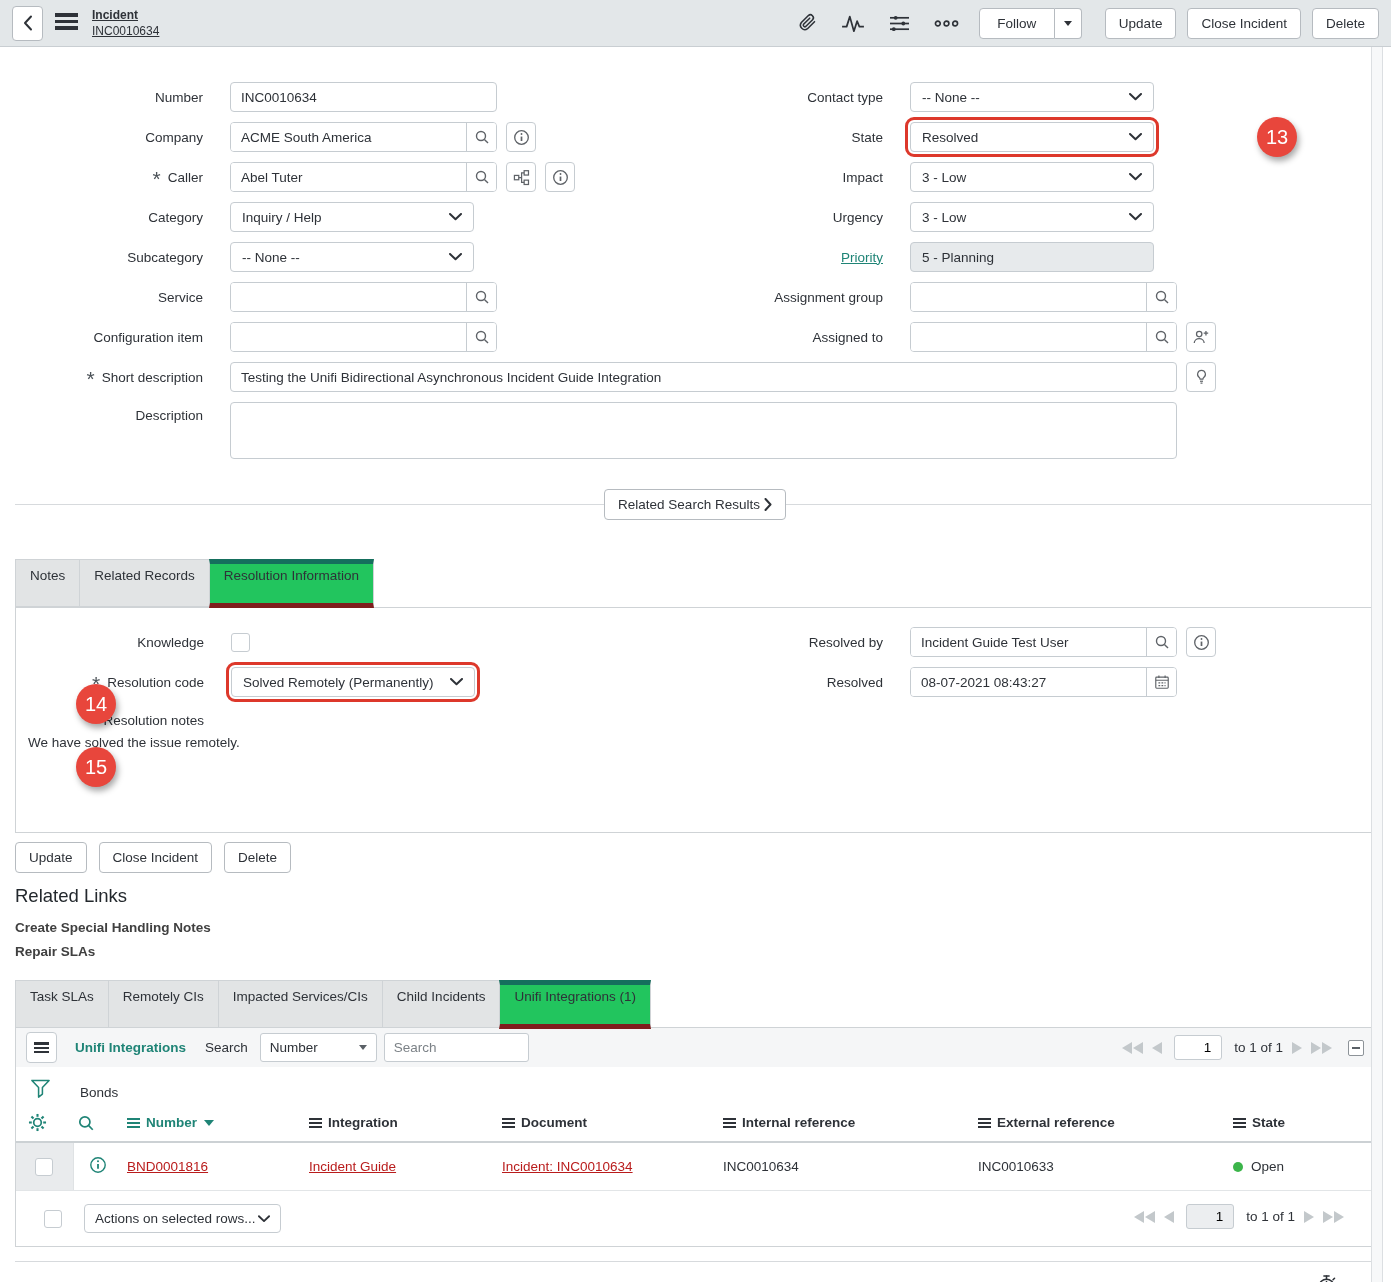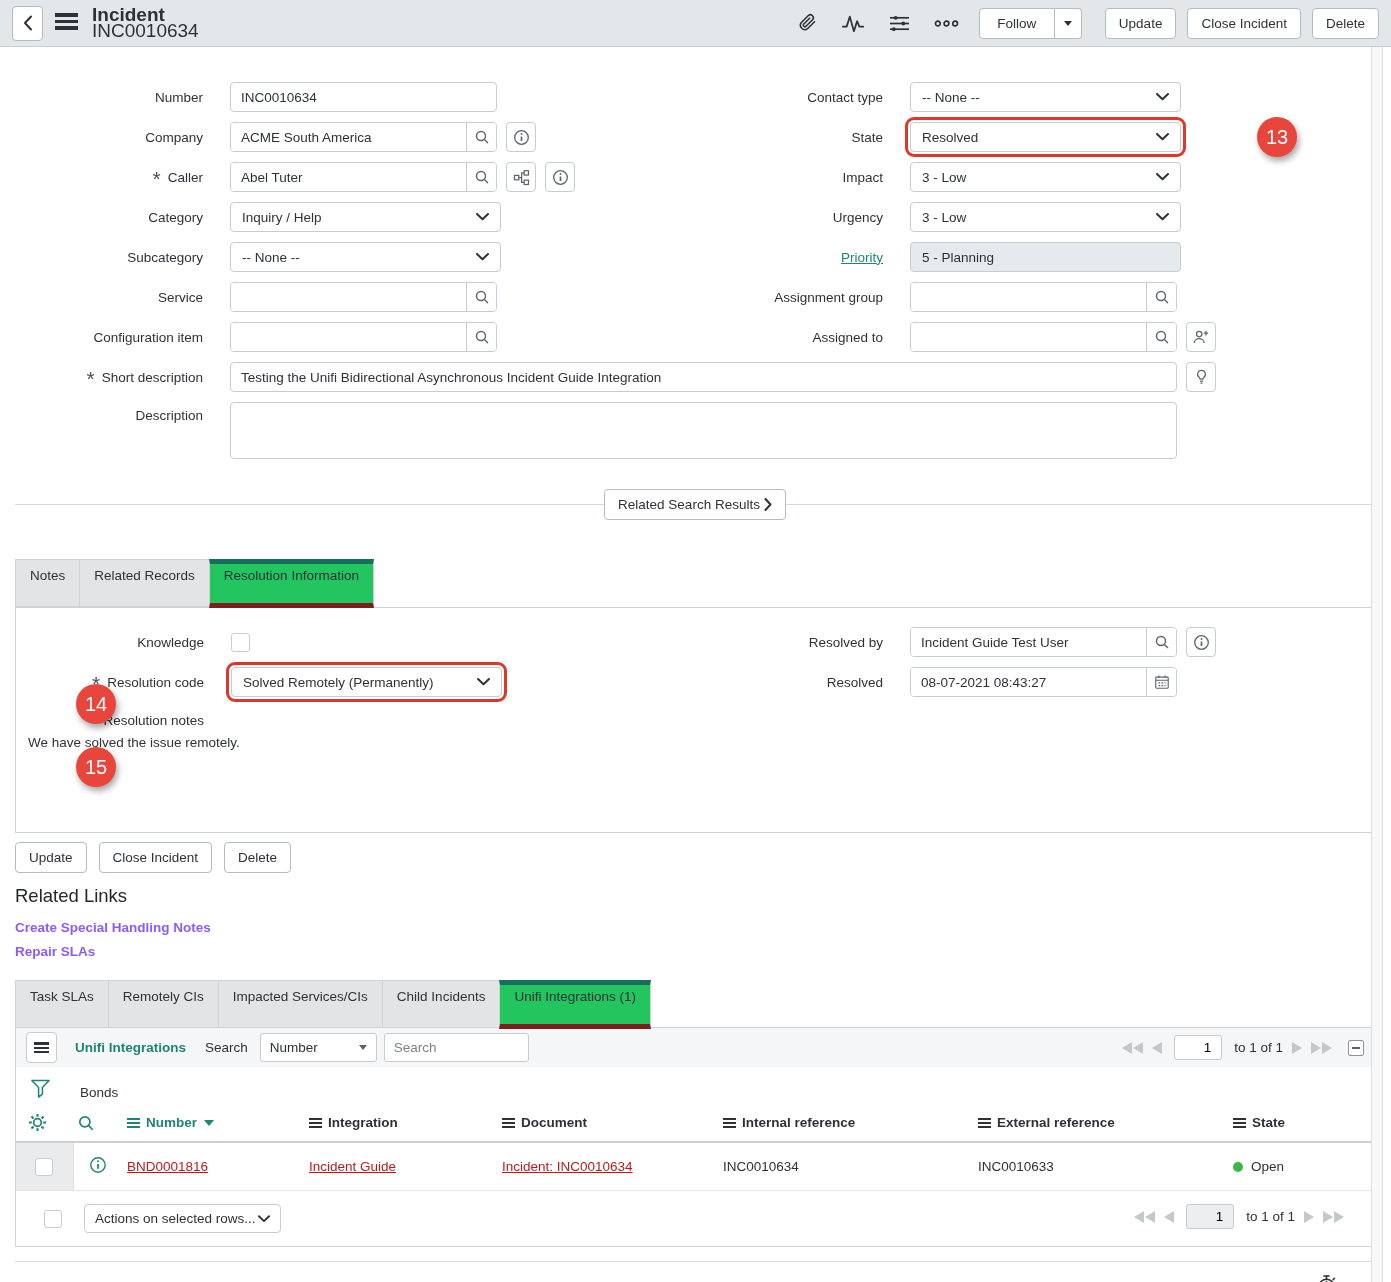--- a/index.html
+++ b/index.html
@@ -13,21 +13,21 @@
   
   .app-header { height:47px; background:#e3e7e9; border-bottom:1px solid #c9ced2;
     display:flex; align-items:center; padding:0 12px; }
   .btn { background:#fff; border:1px solid #b6bbc0; border-radius:4px; height:31px;
     padding:0 13px; font-size:13.5px; color:#2e3238; font-family:inherit; display:inline-flex;
     align-items:center; justify-content:center; cursor:pointer; }
   .back-btn { width:31px; height:35px; padding:0; margin-right:12px; }
   .bars-lg { display:inline-block; width:23px; height:17px;
     background:linear-gradient(to bottom,#2e3238 0 4px,transparent 4px 6.5px,#2e3238 6.5px 10.5px,transparent 10.5px 13px,#2e3238 13px 17px); }
   .ctx-btn { margin-right:14px; cursor:pointer; }
-  .hdr-title { line-height:16px; font-size:19px; }
+  .hdr-title { line-height:16px; font-size:12px;text-decoration:underline; }
   .hdr-title .t1 { font-weight:700; }
   .hdr-spacer { flex:1; }
   .hdr-icons { display:flex; align-items:center; gap:23px; margin-right:20px; }
   .hdr-icons > span { cursor:pointer; display:inline-flex; }
   .split { display:flex; margin-right:12px; }
   .split .main { border-radius:4px 0 0 4px; width:76px; }
   .split .caret { width:27px; border-radius:0 4px 4px 0; border-left:none; padding:0; }
   .tri-down { width:0; height:0; border-left:4.5px solid transparent; border-right:4.5px solid transparent; border-top:5.5px solid #2e3238; }
   .hdr-btn { margin-left:11px; }
 
@@ -42,21 +42,21 @@
   .frow.top .flabel { margin-top:6px; }
   .req::before { content:"*"; font-size:21px; color:#4b5258; line-height:10px; position:relative; top:4px; }
   .link-label { color:#1f8476; text-decoration:underline; cursor:pointer; }
   .tinput { width:267px; height:30px; border:1px solid #c6ccd1; border-radius:4px; padding:0 10px;
     font:inherit; color:#2e3238; background:#fff; }
   .ref { display:flex; width:267px; height:30px; border:1px solid #c6ccd1; border-radius:4px; background:#fff; overflow:hidden; }
   .ref input { flex:1; min-width:0; border:none; outline:none; padding:0 10px; font:inherit; color:#2e3238; }
   .seg { width:30px; flex:none; border-left:1px solid #c6ccd1; display:flex; align-items:center; justify-content:center; cursor:pointer; background:#fff; }
   .sqbtn { width:30px; height:30px; flex:none; border:1px solid #c6ccd1; border-radius:4px; background:#fff;
     display:flex; align-items:center; justify-content:center; margin-left:9px; cursor:pointer; }
-  .sel { width:271px; height:30px; border:1px solid #c6ccd1; border-radius:4px; background:#fff;
+  .sel { width:244px; height:30px; border:1px solid #c6ccd1; border-radius:4px; background:#fff;
     display:flex; align-items:center; justify-content:space-between; padding:12px 11px; cursor:pointer; }
   .sel.readonly { background:#e7eaec; cursor:default; }
   .wide { width:947px; }
   .tarea { width:947px; height:57px; border:1px solid #c6ccd1; border-radius:4px; padding:6px 10px;
     font:inherit; color:#2e3238; resize:none; }
   .red-outline { outline:3px solid #dd382b; outline-offset:2px; }
 
   
   .rsr { position:relative; height:30px; margin-top:30px; display:flex; justify-content:center; }
   .rsr::before { content:""; position:absolute; left:0; right:0; top:50%; border-top:1px solid #d7dadd; }
@@ -68,21 +68,21 @@
   .tab { border:1px solid #cfd3d6; background:#e2e4e5; padding:8px 14px 20px; cursor:pointer; white-space:nowrap; }
   .tab + .tab { margin-left:-1px; }
   .tab.active { background:#22c55e; border-top:5px solid #156f5d; padding-top:4px; border-bottom:5px solid #7f1d1d; margin-bottom:-1px; }
   .panel { border:1px solid #cfd3d6; padding:19px 0 22px; position:relative; }
   .chk { width:19px; height:19px; border:1px solid #c6ccd1; border-radius:3px; background:#fff; cursor:pointer; flex:none; }
   .notes-area { width:935px; height:72px; border:none; outline:none; padding:7px 12px; font:inherit; color:#2e3238; resize:none; }
 
   
   .foot-btns { display:flex; gap:12px; margin-top:9px; }
   .rl-title { font-size:18.5px; font-weight:400; color:#23282d; margin-top:12px; }
-  .rl-link { display:block; color:#8b5cf6; font-weight:700; margin-top:9px; text-decoration:none; cursor:pointer; width:max-content; }
+  .rl-link { display:block; color:#404040; font-weight:700; margin-top:9px; text-decoration:none; cursor:pointer; width:max-content; }
   .rl-link:first-of-type { margin-top:13px; }
 
   
   .listbox { border:1px solid #cfd3d6; margin-top:-1px; }
   .list-header { height:39px; background:#f5f6f7; display:flex; align-items:center; padding:0 10px; }
   .lh-btn { width:31px; height:31px; border:1px solid #c6ccd1; border-radius:4px; background:#fff;
     display:flex; align-items:center; justify-content:center; cursor:pointer; }
   .bars-md { display:inline-block; width:15px; height:11px;
     background:linear-gradient(to bottom,#2e3238 0 2.5px,transparent 2.5px 4.5px,#2e3238 4.5px 7px,transparent 7px 8.7px,#2e3238 8.7px 11px); }
   .list-title { color:#1f8476; font-weight:700; margin-left:18px; }

